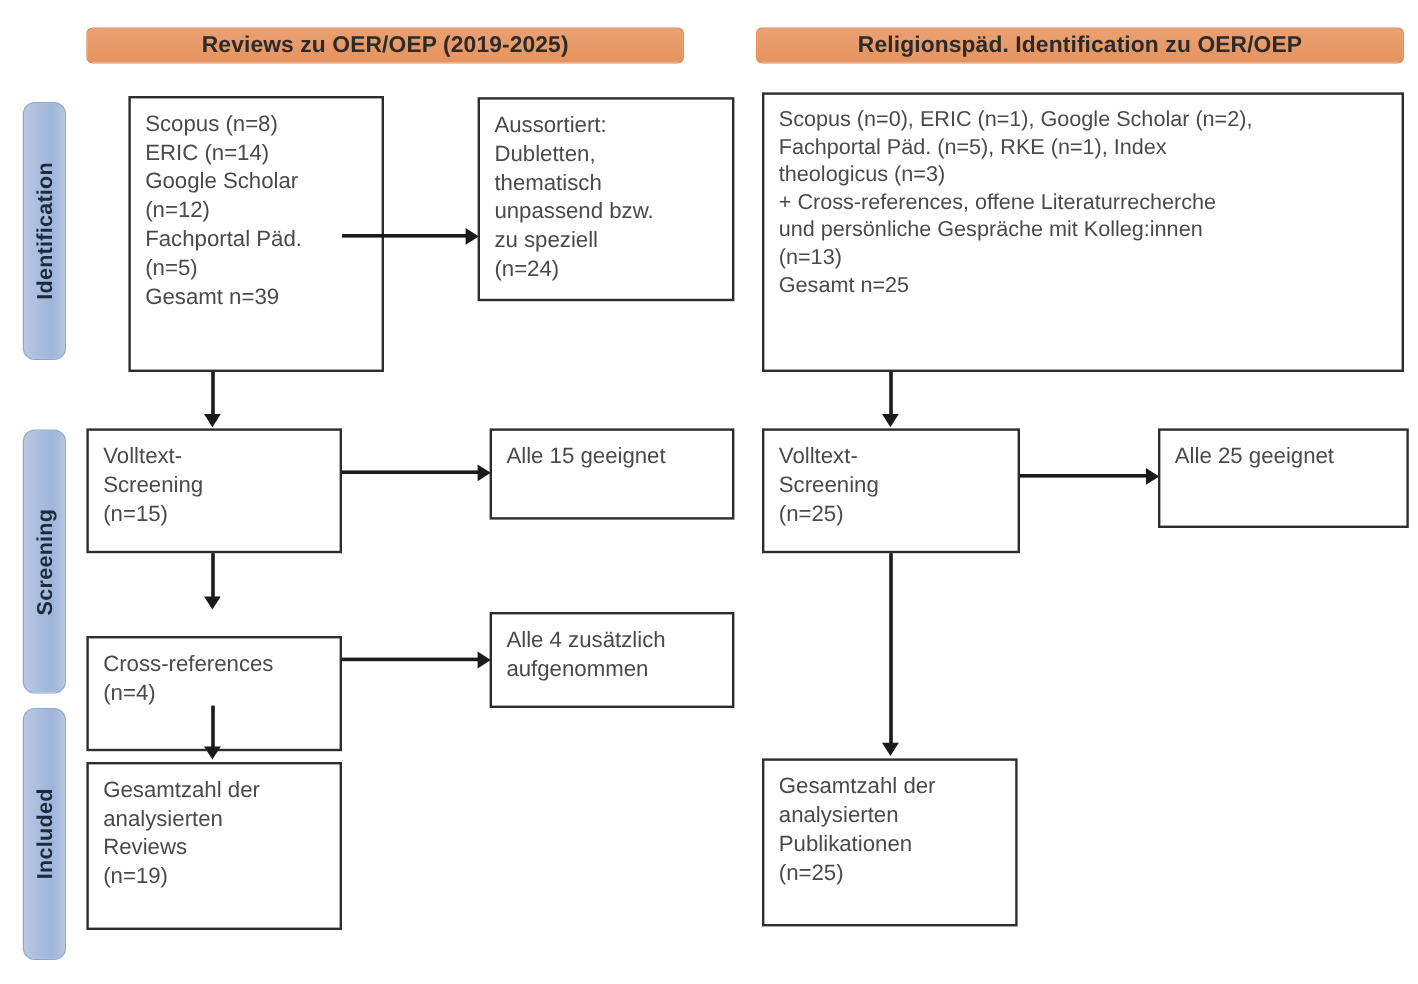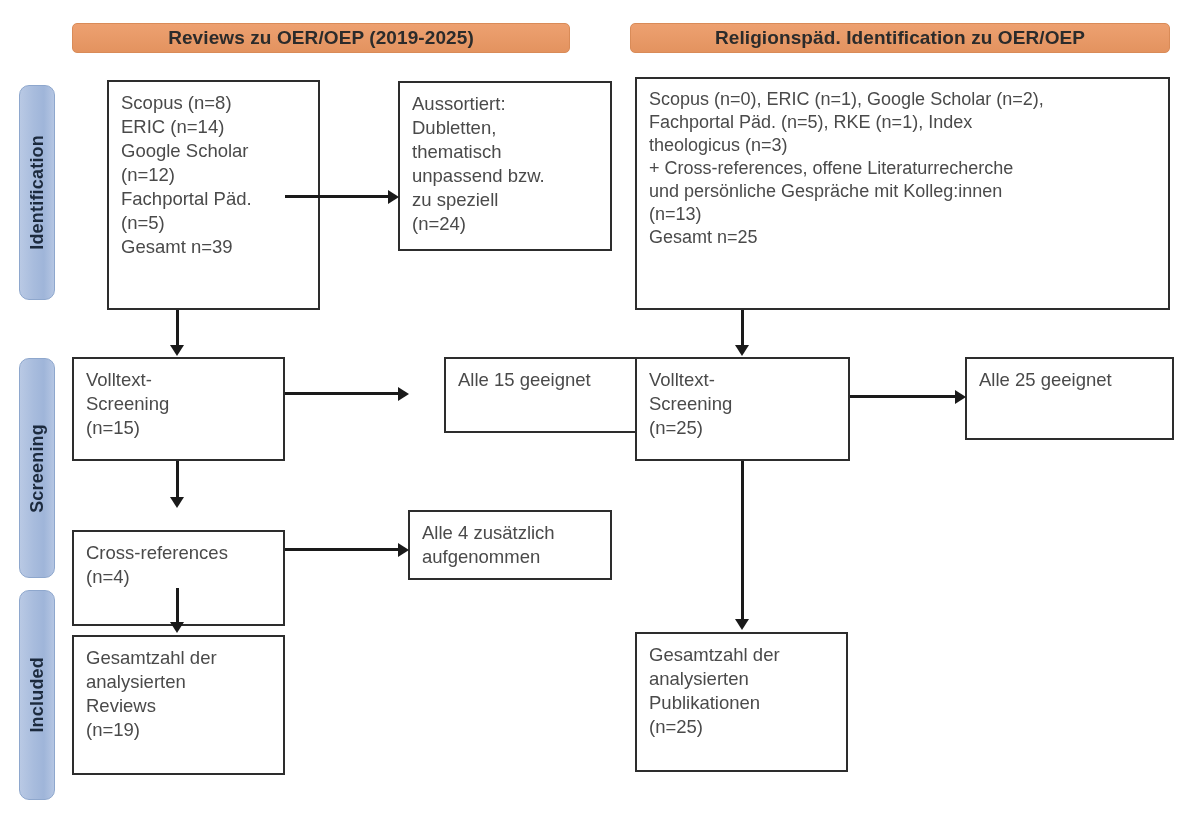--- a/index.html
+++ b/index.html
@@ -127,26 +127,26 @@
 Dubletten,
 thematisch
 unpassend bzw.
 zu speziell
 (n=24)</div>
 
   <div class="box" style="left:72px; top:357px; width:213px; height:104px;">Volltext-
 Screening
 (n=15)</div>
 
-  <div class="box" style="left:408px; top:357px; width:204px; height:76px;margin-left:36px;">Alle 15 geeignet</div>
+  <div class="box" style="left:408px; top:357px; width:204px; height:76px;">Alle 15 geeignet</div>
 
   <div class="box" style="left:72px; top:530px; width:213px; height:96px;">Cross-references
 (n=4)</div>
 
-  <div class="box" style="left:408px; top:510px; width:204px; height:70px;">Alle 4 zusätzlich
+  <div class="box" style="left:408px; top:510px; width:204px; height:80px;">Alle 4 zusätzlich
 aufgenommen</div>
 
   <div class="box" style="left:72px; top:635px; width:213px; height:140px;">Gesamtzahl der
 analysierten
 Reviews
 (n=19)</div>
 
   <div class="box wide-text" style="left:635px; top:77px; width:535px; height:233px;">Scopus (n=0), ERIC (n=1), Google Scholar (n=2),
 Fachportal Päd. (n=5), RKE (n=1), Index
 theologicus (n=3)

